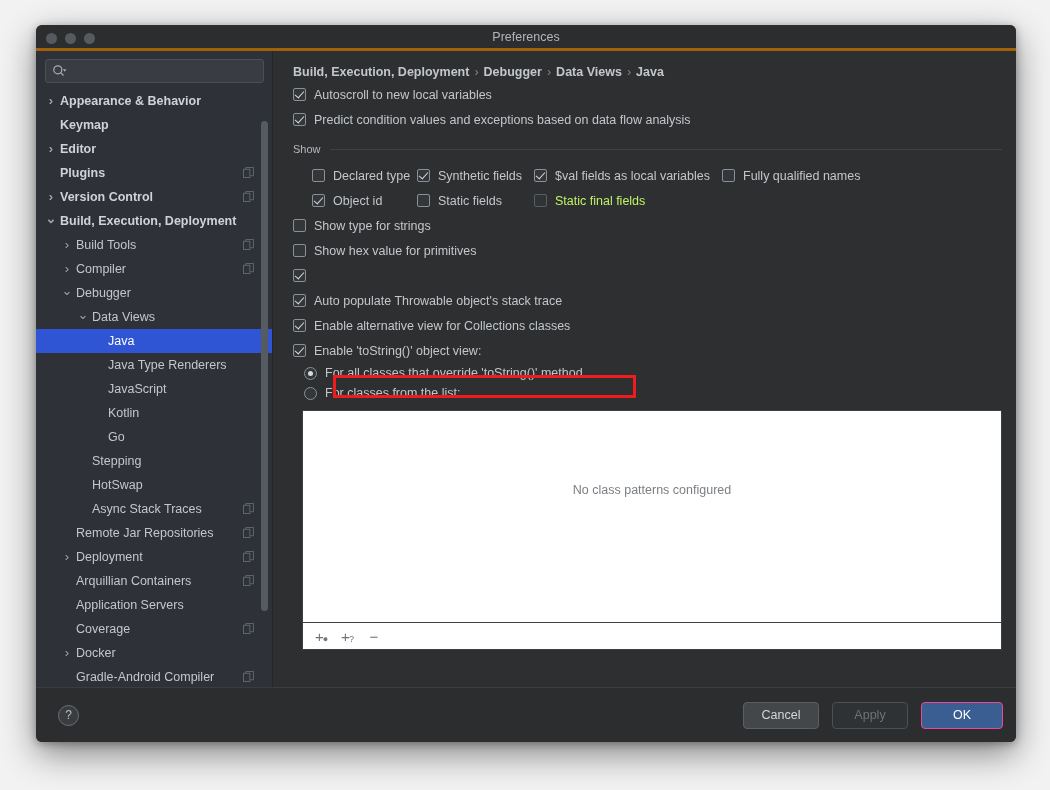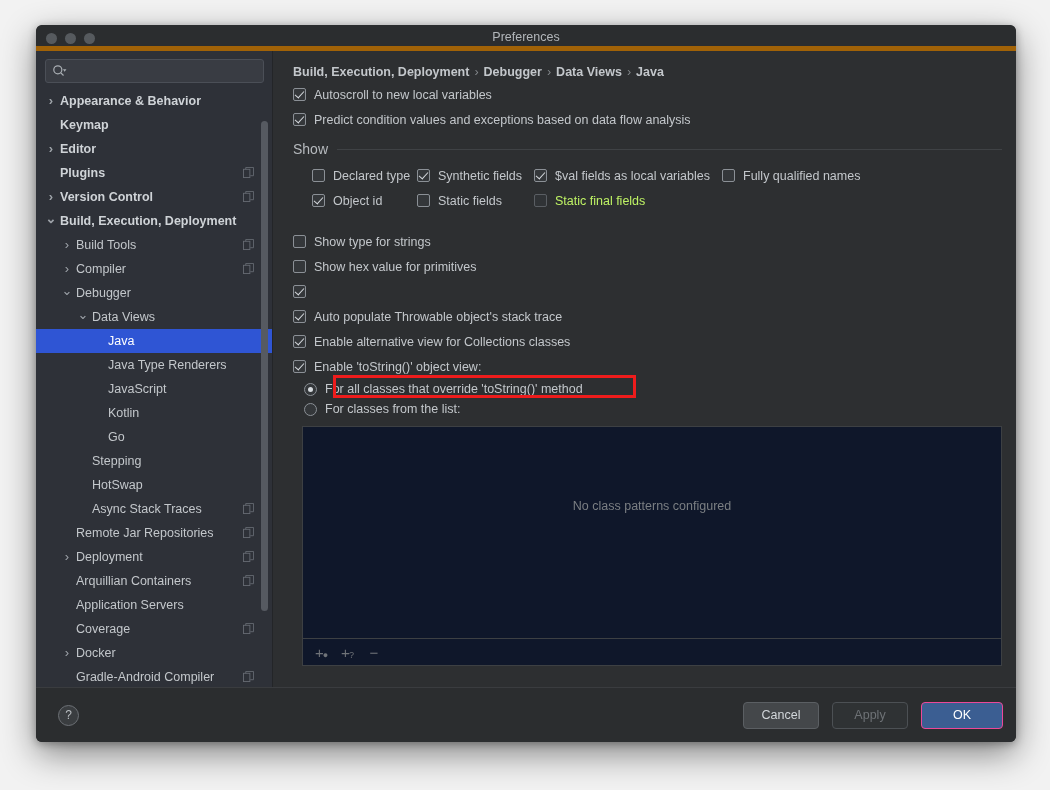--- a/index.html
+++ b/index.html
@@ -16,21 +16,21 @@
     position: absolute; left: 36px; top: 25px;
     width: 980px; height: 717px;
     background: #2d2f31;
     border-radius: 6px;
     box-shadow: 0 12px 34px rgba(0,0,0,.45), 0 2px 8px rgba(0,0,0,.3);
     overflow: hidden;
   }
   .titlebar {
     position: relative; height: 26px; width: 100%;
     background: #2b2d2f;
-    border-bottom: 5px solid #a16207;
+    border-bottom: 3px solid #a16207;
     border-top-left-radius: 6px; border-top-right-radius: 6px;
   }
   .traffic { position: absolute; left: 10px; top: 8px; display: flex; gap: 8px; }
   .traffic span {
     width: 11px; height: 11px; border-radius: 50%;
     background: #565a5e; display: block;
   }
   .title-text {
     position: absolute; left: 0; right: 0; top: 5px;
     text-align: center; font-size: 12.5px; color: #b2b6ba;
@@ -112,40 +112,40 @@
     transform: rotate(42deg);
   }
   .cb.disabled { border-color: #5a5e63; background: #303336; }
   .cb-label { font-size: 12.5px; color: #c3c7cb; white-space: nowrap; }
   .cb-label.disabled { color: #bef264; }
 
   .group-head {
     display: flex; align-items: center; height: 24px;
     margin-top: 5px; margin-bottom: 2px;
   }
-  .group-head .gtitle { font-size: 14px; color: #b6babe; margin-right: 9px; }
+  .group-head .gtitle { font-size: 11px; color: #b6babe; margin-right: 9px; }
   .group-head .gline { flex: 1; height: 1px; background: #3f4245; }
 
   .grid-row { display: flex; align-items: center; height: 25px; padding-left: 19px; }
 
   .radio-row { display: flex; align-items: center; height: 20px; padding-left: 11px; }
   .rb {
     width: 13px; height: 13px; border-radius: 50%;
     border: 1px solid #8b9096; background: #34373a;
     position: relative; flex: 0 0 auto; margin-right: 8px;
   }
   .rb.checked::after {
     content: ""; position: absolute; left: 3px; top: 3px;
     width: 5px; height: 5px; border-radius: 50%; background: #d6dade;
   }
 
   .list-panel {
     margin-top: 7px; margin-left: 9px;
     width: 700px; height: 240px;
-    background: #0f172a;
+    background: #ffffff;
     border: 1px solid #3d4043;
     position: relative;
   }
   .list-empty {
     position: absolute; left: 0; right: 0; top: 72px;
     text-align: center; font-size: 12.5px; color: #7b7f83;
   }
   .list-toolbar {
     position: absolute; left: 0; right: 0; bottom: 0;
     height: 27px; border-top: 1px solid #3d4043;
@@ -329,21 +329,21 @@
                 <span class="cb-label">Static fields</span>
               </div>
               <div class="chk-row" style="width: 188px; height: 25px;">
                 <span class="cb disabled"></span>
                 <span class="cb-label disabled">Static final fields</span>
               </div>
             </div>
           </div>
 
         <div id="mid-options">
-            <div class="chk-row" style="height: 25px; margin-top: 16px;">
+            <div class="chk-row" style="height: 25px;">
               <span class="cb"></span>
               <span class="cb-label">Show type for strings</span>
             </div>
             <div class="chk-row" style="height: 25px;">
               <span class="cb"></span>
               <span class="cb-label">Show hex value for primitives</span>
             </div>
             <div class="chk-row" style="height: 25px;">
               <span class="cb checked"></span>
             </div>

